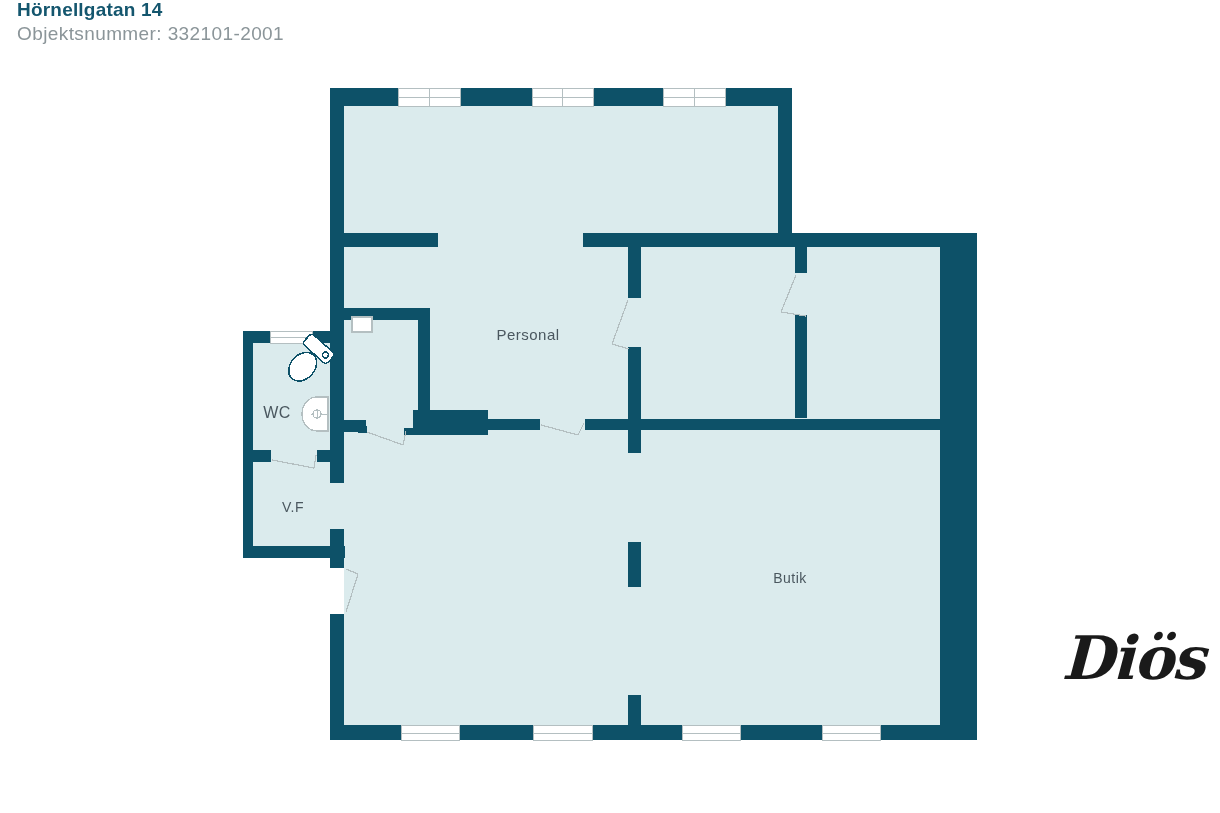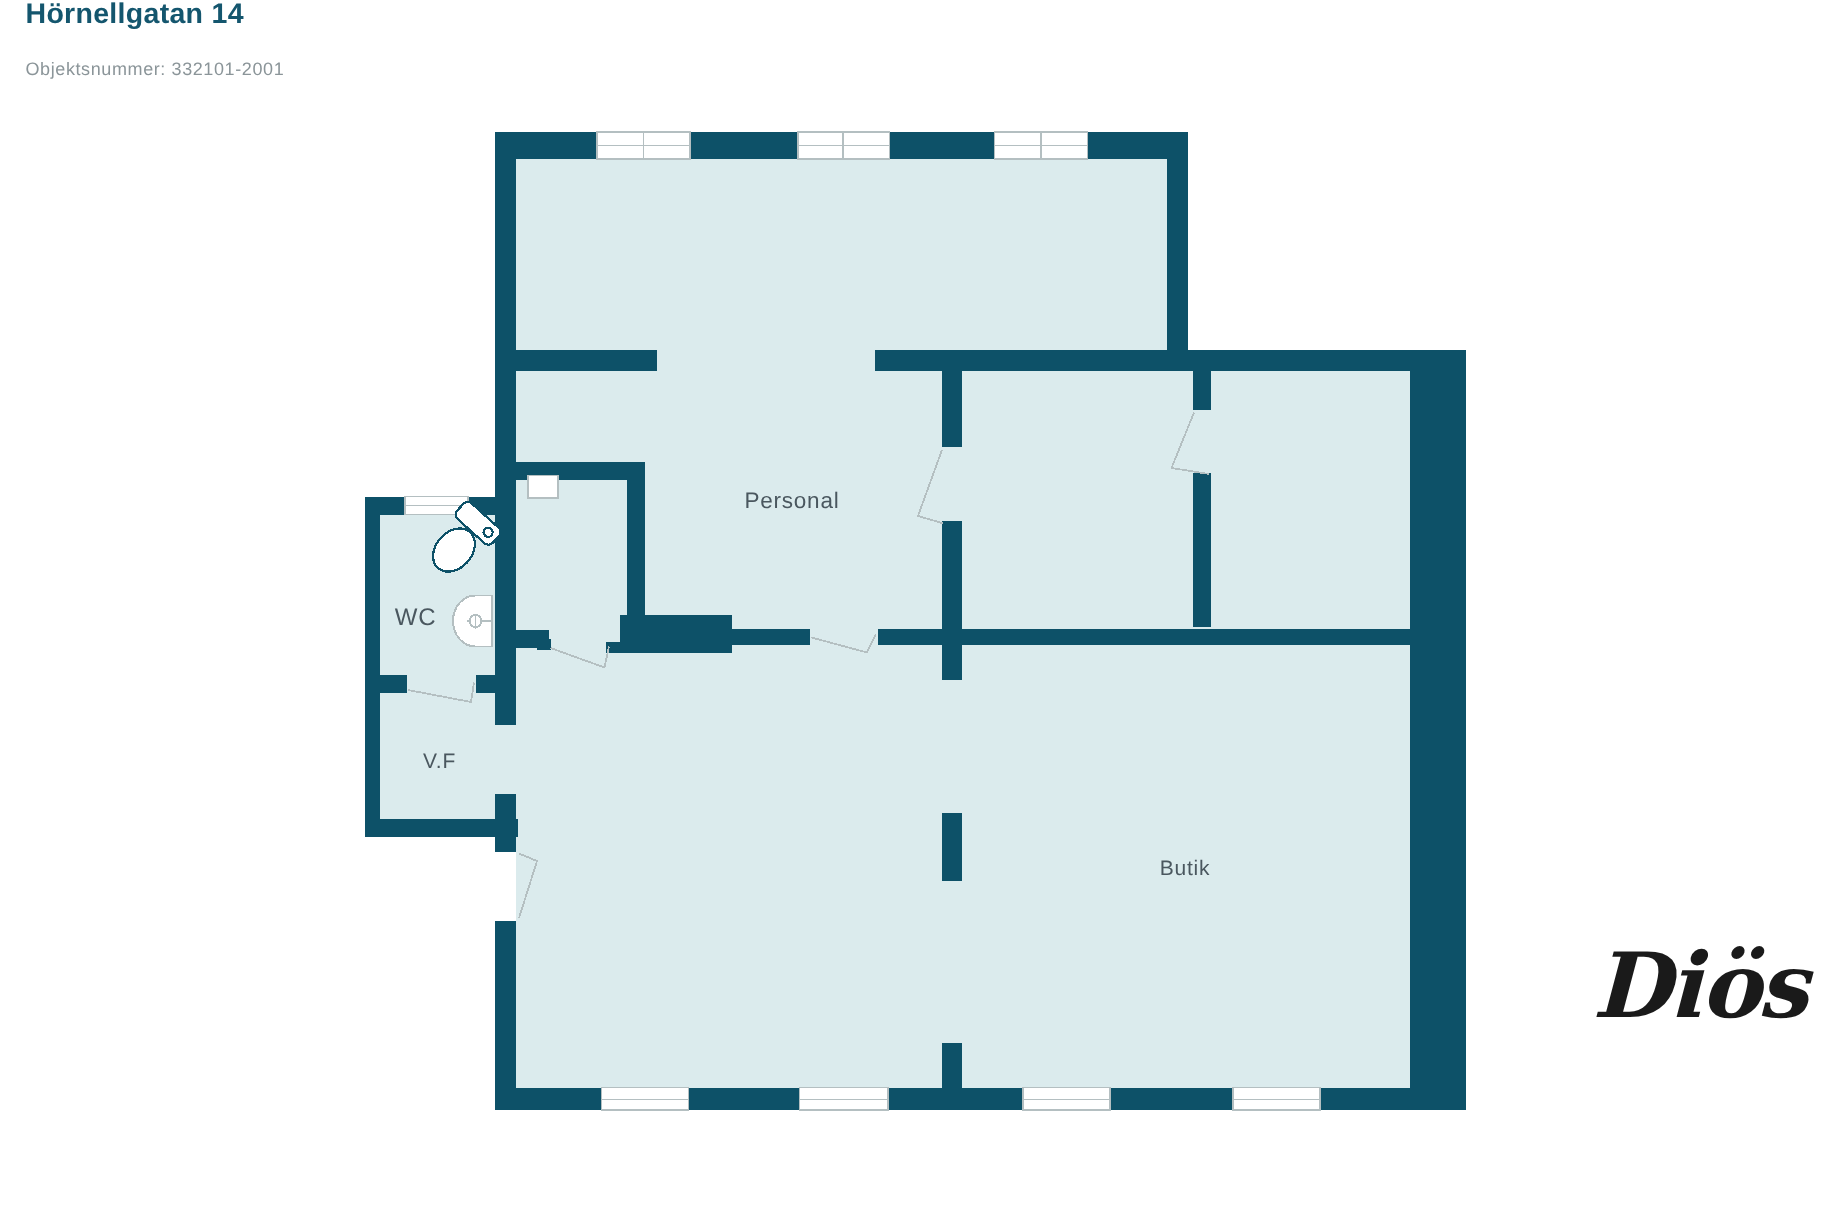--- a/index.html
+++ b/index.html
@@ -10,21 +10,21 @@
     --title:#14566e;
     --subtitle:#8b9599;
     --logo:#1a1a1a;
   }
   *{margin:0;padding:0;box-sizing:border-box;}
   html,body{width:1220px;height:813px;background:#ffffff;overflow:hidden;
     font-family:"Liberation Sans",sans-serif;}
   .page{position:relative;width:1220px;height:695px;background:#fff;}
   .header{position:absolute;left:17px;top:0;}
   .header h1{font-size:19px;font-weight:bold;color:var(--title);line-height:20px;letter-spacing:.2px;}
-  .header .sub{font-size:12px;color:var(--subtitle);margin-top:19px;letter-spacing:.4px;}
+  .header .sub{font-size:19px;color:var(--subtitle);margin-top:3px;letter-spacing:.4px;}
   .plan-svg{position:absolute;left:0;top:0;}
   .wall rect{fill:var(--wall);}
   .floor rect{fill:var(--floor);}
   .win-pane{fill:#ffffff;stroke:var(--frame-line);stroke-width:1;}
   .win-line{stroke:var(--frame-line);stroke-width:1;}
   .leaf{fill:none;stroke:var(--frame-line);stroke-width:1.2;stroke-linejoin:round;}
   .fixture-teal{fill:#ffffff;stroke:var(--wall);stroke-width:1.5;}
   .fixture-gray{fill:#ffffff;stroke:var(--frame-line);stroke-width:1.3;}
   .gap-white{fill:#ffffff;}
   text.room{fill:var(--room-label);text-anchor:middle;dominant-baseline:central;

